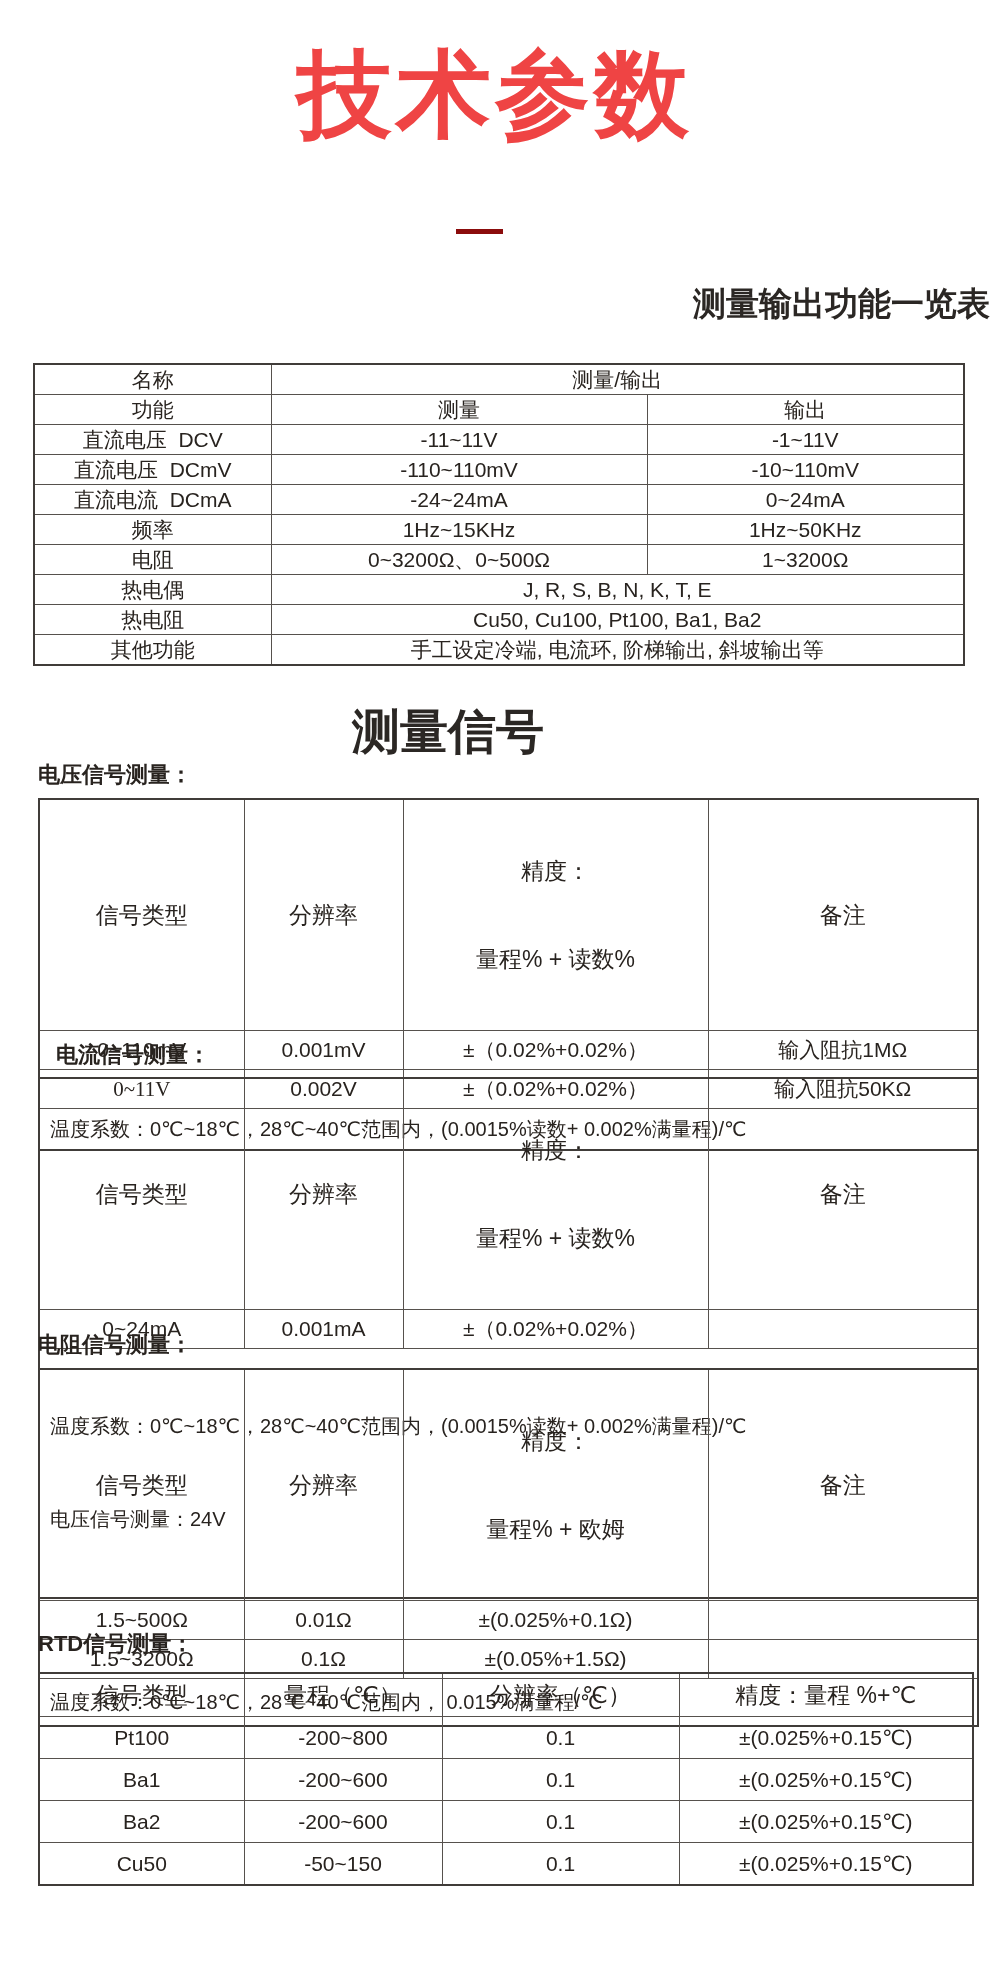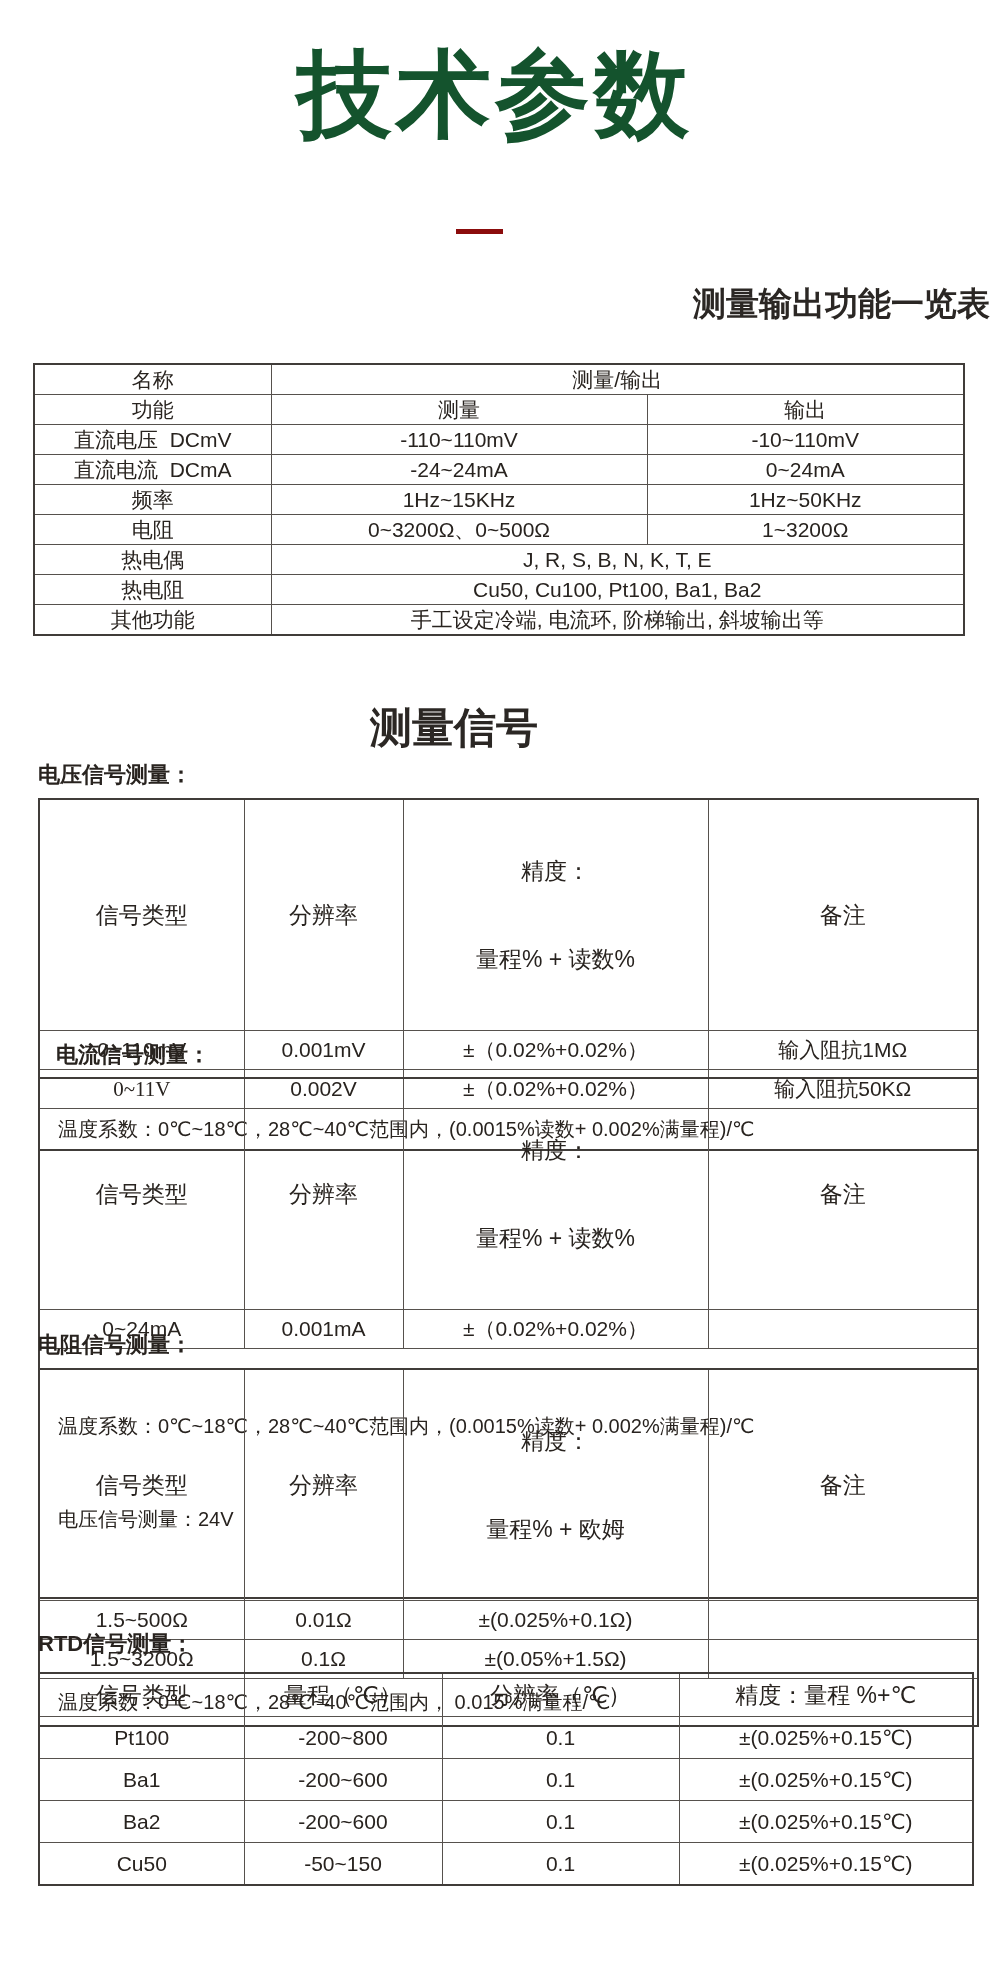--- a/index.html
+++ b/index.html
@@ -14,42 +14,42 @@
   }
   .main-title {
     position: absolute;
     top: 42px; left: 0; width: 990px;
     margin: 0;
     text-align: center;
     font-size: 95px;
     line-height: 1.1;
     font-weight: 900;
     letter-spacing: 4px;
-    color: #14532d;
+    color: #ef4444;
   }
   .divider {
     position: absolute;
     top: 229px; left: 456px;
     width: 47px; height: 5px;
   }
   .subtitle {
     position: absolute;
     top: 282px; left: 0; width: 990px;
     margin: 0;
     text-align: right;
     font-size: 33px;
     font-weight: 600;
     color: #2b2724;
   }
   .section-title {
     position: absolute;
-    top: 700px; left: 6px; width: 896px;
+    top: 700px; left: 0; width: 896px;
     margin: 0;
     text-align: center;
-    font-size: 42px;
+    font-size: 48px;
     font-weight: 700;
     color: #2b2724;
   }
   .sec-label {
     position: absolute;
     left: 38px;
     font-size: 22px;
     font-weight: 700;
     color: #28231f;
   }
@@ -76,21 +76,21 @@
   }
   
   table.t1 { top: 363px; left: 33px; width: 930px; }
   table.t1 td { height: 29px; }
   
   table.t-sig td.hdr { height: 75px; font-size: 23px; }
   table.t-sig td.hdr .h2line { line-height: 34px; }
   table.t-sig td.data { height: 38px; }
   table.t-sig td.foot {
     text-align: left;
-    padding-left: 18px;
+    padding-left: 10px;
     font-size: 20px;
     line-height: 1.55;
   }
   table.t2 { top: 798px;  left: 38px; width: 939px; }
   table.t2 td.foot { height: 40px; }
   table.t3 { top: 1077px; left: 38px; width: 939px; }
   table.t3 td.foot { height: 84px; }
   table.t4 { top: 1368px; left: 38px; width: 939px; }
   table.t4 td.foot { height: 46px; }
   
@@ -119,20 +119,25 @@
       <tr>
         <td>名称</td>
         <td colspan="2">测量/输出</td>
       </tr>
       <tr>
         <td>功能</td>
         <td>测量</td>
         <td>输出</td>
       </tr>
       <tr>
+        <td>直流电压  DCV</td>
+        <td>-11~11V</td>
+        <td>-1~11V</td>
+      </tr>
+      <tr>
         <td>直流电压  DCmV</td>
         <td>-110~110mV</td>
         <td>-10~110mV</td>
       </tr>
       <tr>
         <td>直流电流  DCmA</td>
         <td>-24~24mA</td>
         <td>0~24mA</td>
       </tr>
       <tr>

